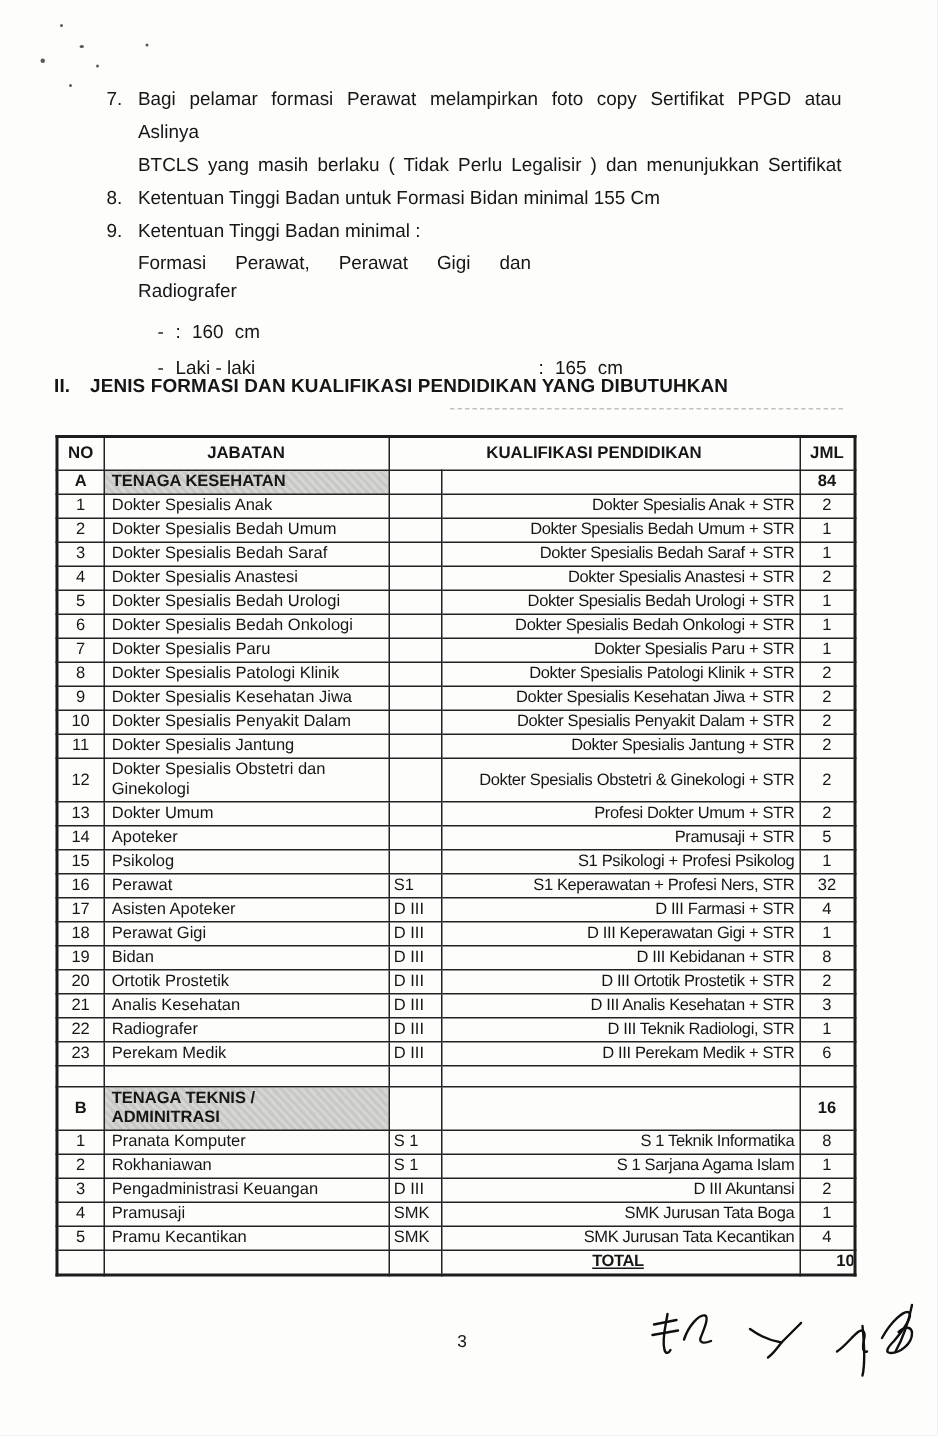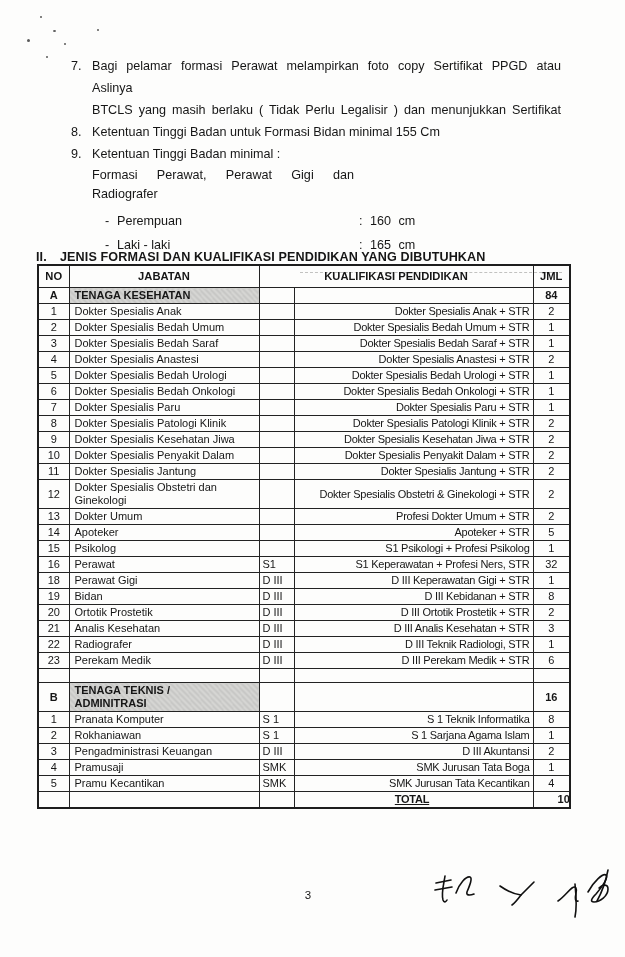--- a/index.html
+++ b/index.html
@@ -29,21 +29,21 @@
   .entry-bullet{flex:0 0 25px;padding-left:13px;box-sizing:border-box;}
   .entry-label{flex:0 0 242px;}
   .entry-value{word-spacing:4px;}
 
   
   .sec-title{position:absolute;top:250px;left:36px;width:560px;display:flex;
     font-weight:bold;font-size:12.6px;letter-spacing:.1px;}
   .sec-num{flex:0 0 24px;}
 
   
-  .tbl-wrap{position:absolute;top:264px;left:37px;}
+  .tbl-wrap{position:absolute;top:290px;left:37px;}
   table{border-collapse:collapse;table-layout:fixed;width:532px;
     font-size:11px;line-height:13px;}
   th,td{border:1.5px solid #232323;padding:1px 3px;vertical-align:middle;
     overflow:hidden;}
   table{border:2px solid #1d1d1d;}
   th{font-weight:bold;padding:4px 2px;text-align:center;font-size:11.2px;}
   td.c-no{text-align:center;}
   td.c-jab{padding-left:5px;white-space:pre-line;}
   td.c-lvl{text-align:left;white-space:nowrap;}
   td.c-kual{padding-left:5px;letter-spacing:-.25px;white-space:nowrap;text-align:right;}
@@ -99,21 +99,20 @@
         </div>
       </div>
       <div class="intro-item">
         <div class="item-num"></div>
         <div class="item-body height-spec">
           <div class="group-line just">Formasi Perawat, Perawat Gigi dan</div>
           <div class="group-line">Radiografer</div>
           <div class="entries">
             <div class="entry">
               <span class="entry-bullet">-</span>
-              <span class="entry-label">Perempuan</span>
               <span class="entry-value">: 160 cm</span>
             </div>
             <div class="entry">
               <span class="entry-bullet">-</span>
               <span class="entry-label">Laki - laki</span>
               <span class="entry-value">: 165 cm</span>
             </div>
           </div>
         </div>
       </div>
@@ -238,36 +237,43 @@
             <td class="c-no">13</td>
             <td class="c-jab">Dokter Umum</td>
             <td class="c-lvl"></td>
             <td class="c-kual">Profesi Dokter Umum + STR</td>
             <td class="c-jml">2</td>
           </tr>
           <tr class="data">
             <td class="c-no">14</td>
             <td class="c-jab">Apoteker</td>
             <td class="c-lvl"></td>
-            <td class="c-kual">Apoteker + STR</td>
+            <td class="c-kual">Pramusaji + STR</td>
             <td class="c-jml">5</td>
           </tr>
           <tr class="data">
             <td class="c-no">15</td>
             <td class="c-jab">Psikolog</td>
             <td class="c-lvl"></td>
             <td class="c-kual">S1 Psikologi + Profesi Psikolog</td>
             <td class="c-jml">1</td>
           </tr>
           <tr class="data">
             <td class="c-no">16</td>
             <td class="c-jab">Perawat</td>
             <td class="c-lvl">S1</td>
             <td class="c-kual">S1 Keperawatan + Profesi Ners, STR</td>
             <td class="c-jml">32</td>
+          </tr>
+          <tr class="data">
+            <td class="c-no">17</td>
+            <td class="c-jab">Asisten Apoteker</td>
+            <td class="c-lvl">D III</td>
+            <td class="c-kual">D III Farmasi + STR</td>
+            <td class="c-jml">4</td>
           </tr>
           <tr class="data">
             <td class="c-no">18</td>
             <td class="c-jab">Perawat Gigi</td>
             <td class="c-lvl">D III</td>
             <td class="c-kual">D III Keperawatan Gigi + STR</td>
             <td class="c-jml">1</td>
           </tr>
           <tr class="data">
             <td class="c-no">19</td>

